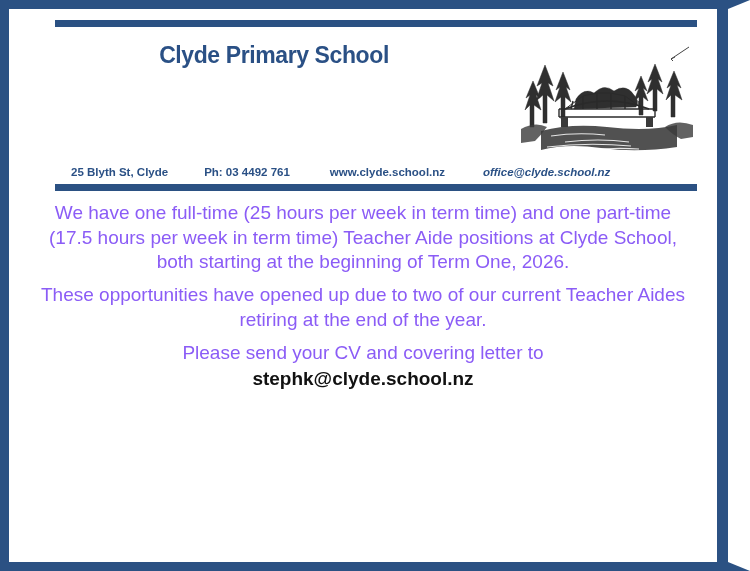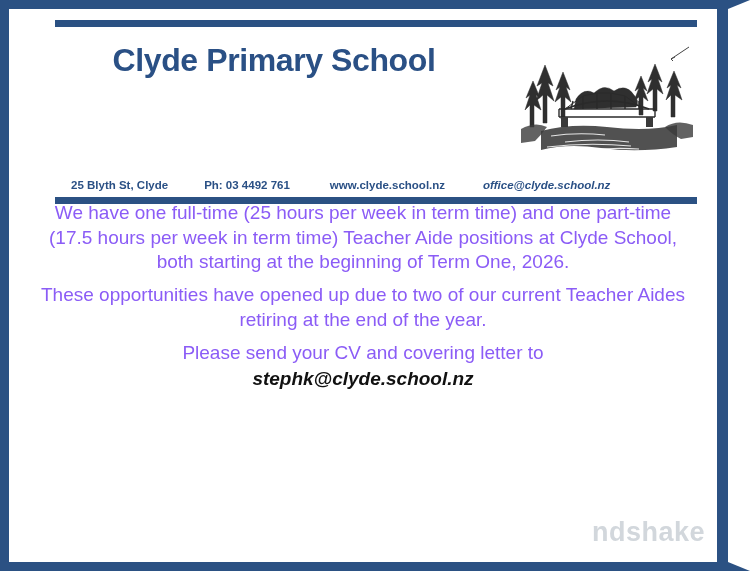--- a/index.html
+++ b/index.html
@@ -61,21 +61,21 @@
   }
   .head-text {
     padding-top: 6px;
     flex: 1 1 auto;
     text-align: center;
     padding-right: 28px;
   }
   .school-name {
     font-family: "Liberation Sans", sans-serif;
     font-weight: bold;
-    font-size: 32px;
+    font-size: 23px;
     letter-spacing: -0.4px;
     color: #2a5085;
     line-height: 1.1;
     margin: 0 0 6px 0;
     white-space: nowrap;
   }
   .tagline {
     font-family: "DejaVu Serif", serif;
     font-style: italic;
     font-size: 21px;
@@ -96,21 +96,21 @@
   .logo svg { display: block; width: 100%; height: 100%; }
 
   
   .contact-row {
     display: flex;
     align-items: flex-start;
     font-size: 11.5px;
     font-weight: bold;
     color: #2a5085;
     padding: 0 6px 0 16px;
-    margin-top: 15px;
+    margin-top: 2px;
   }
   .contact-row .c { white-space: nowrap; }
   .c-addr  { flex: 0 0 auto; }
   .c-ph    { margin-left: 36px; }
   .c-web   { margin-left: 40px; }
   .c-email { margin-left: 38px; font-style: italic; }
 
   
   .ad-body {
     box-sizing: border-box;
@@ -138,21 +138,20 @@
   }
   .para-tight { margin-bottom: 7px; }
   .para-cv { margin-bottom: 1px; padding-top: 2px; }
   .email-line {
     font-family: "Liberation Sans", sans-serif;
     font-weight: bold;
     font-size: 19px;
     color: #111111;
     margin: 0 0 8px 0;
     line-height: 1.3;
-    font-style: italic;
   }
   .closing {
     font-family: "Liberation Sans", sans-serif;
     font-size: 19px;
     color: #1c1c1c;
     margin: 0;
     line-height: 1.3;
   }
 
   
@@ -170,21 +169,20 @@
     z-index: 0;
   }
   .ad-body, .letterhead { position: relative; z-index: 1; }
 </style>
 </head>
 <body>
 
 <div class="ad-frame">
   <div class="ad-inner">
 
-    <div class="watermark">ndshake</div>
 
     <div class="letterhead">
 
       <div class="rule rule-top"></div>
 
       <div class="head-body">
 
         <div class="head-text">
           <div class="school-name">Clyde Primary School</div>
         </div>

